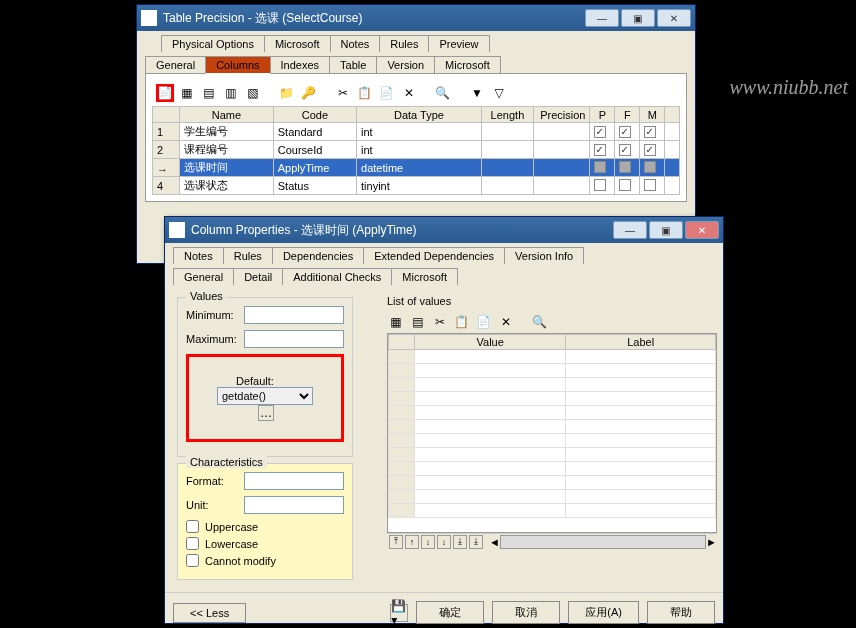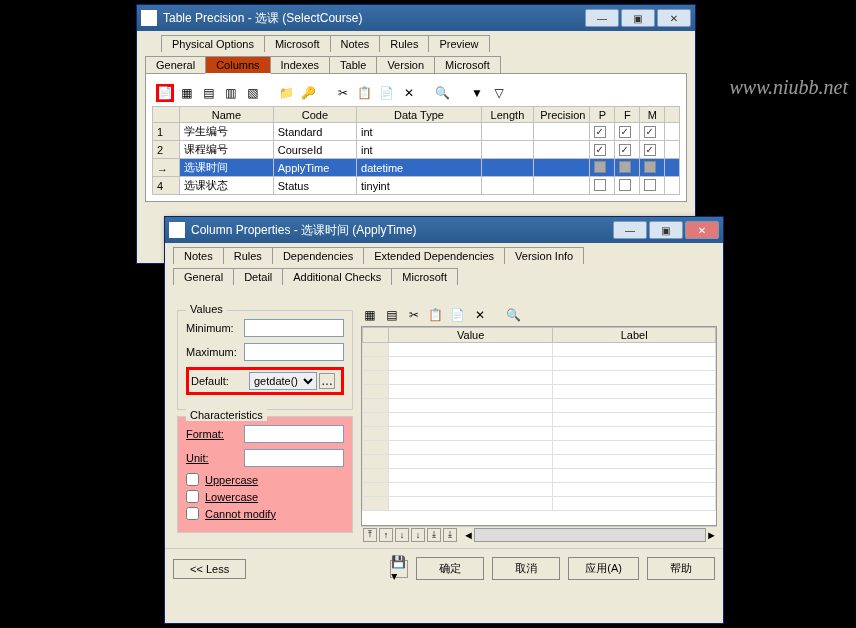--- a/index.html
+++ b/index.html
@@ -28,21 +28,21 @@
 .check-box.checked::after { content: "✓"; font-size: 10px; color: #333; display: block; line-height: 10px; }
 .check-box.grey { background: #aaa; }
 .fieldset { border: 1px solid #ccc; margin: 6px; padding: 8px; position: relative; }
 .fieldset-label { position: absolute; top: -8px; left: 8px; background: #ece9d8; padding: 0 4px; font-size: 11px; }
 .form-row { display: flex; align-items: center; margin-bottom: 6px; }
 .form-row label { width: 58px; font-size: 11px; }
 .form-row input[type=text] { border: 1px solid #7f9db9; height: 18px; padding: 0 2px; font-size: 11px; }
 .form-row select { border: 1px solid #7f9db9; height: 18px; font-size: 11px; }
 .chk-row { display: flex; align-items: center; gap: 6px; margin-bottom: 4px; font-size: 11px; }
 .chk-row input { margin: 0; }
-.col-body { display: flex; gap: 2px; padding: 6px; background: #ece9d8; margin-top: 13px; }
+.col-body { display: flex; gap: 28px; padding: 6px; background: #ece9d8; }
 .col-left { flex: 0 0 180px; }
 .col-right { flex: 1; }
 .values-grid { border: 1px solid #999; background: #fff; height: 200px; overflow: auto; }
 .values-grid table { width: 100%; border-collapse: collapse; }
 .values-grid th { background: #ece9d8; border: 1px solid #c0c0c0; font-size: 11px; font-weight: normal; padding: 1px 4px; }
 .values-grid td { border: 1px solid #e0e0e0; height: 14px; }
 .values-grid .rh { background: #ece9d8; width: 26px; }
 .btn-row { display: flex; gap: 8px; padding: 8px; justify-content: flex-end; align-items: center; border-top: 1px solid #ccc; }
 .btn { border: 1px solid #888; background: #ece9d8; padding: 3px 16px; font-size: 11px; cursor: pointer; min-width: 68px; text-align: center; }
 .btn-less { margin-right: auto; }
@@ -198,29 +198,29 @@
       <div class="fieldset" style="background:#ece9d8;">
         <div class="fieldset-label">Values</div>
         <div class="form-row">
           <label>Minimum:</label>
           <input type="text" style="width: 100px;" value="">
         </div>
         <div class="form-row">
           <label>Maximum:</label>
           <input type="text" style="width: 100px;" value="">
         </div>
-        <div class="form-row red-box" style="padding:2px;">
+        <div class="form-row red-box" style="padding:18px;flex-direction:column;">
           <label>Default:</label>
-          <select style="width:68px;">
+          <select style="width:96px;">
             <option>getdate()</option>
           </select>
           <span class="tb-icon" style="border:1px solid #999; width:16px; height:16px; margin-left:2px;">…</span>
         </div>
       </div>
-      <div class="fieldset" style="background:#fca5a5;text-decoration:underline;">
+      <div class="fieldset" style="background:#fef9c3;">
         <div class="fieldset-label">Characteristics</div>
         <div class="form-row">
           <label>Format:</label>
           <input type="text" style="width: 100px;" value="">
         </div>
         <div class="form-row">
           <label>Unit:</label>
           <input type="text" style="width: 100px;" value="">
         </div>
         <div class="chk-row">
@@ -231,20 +231,21 @@
           <input type="checkbox" style="">
           <span>Lowercase</span>
         </div>
         <div class="chk-row">
           <input type="checkbox" style="">
           <span>Cannot modify</span>
         </div>
       </div>
     </div>
     <div class="col-right">
+      <div style="margin:4px 0;">List of values</div>
       <div class="toolbar" style="padding:2px 0;">
         <span class="tb-icon">▦</span>
         <span class="tb-icon">▤</span>
         <span class="tb-icon">✂</span>
         <span class="tb-icon">📋</span>
         <span class="tb-icon">📄</span>
         <span class="tb-icon">✕</span>
         <span style="width:8px;"></span>
         <span class="tb-icon">🔍</span>
       </div>

